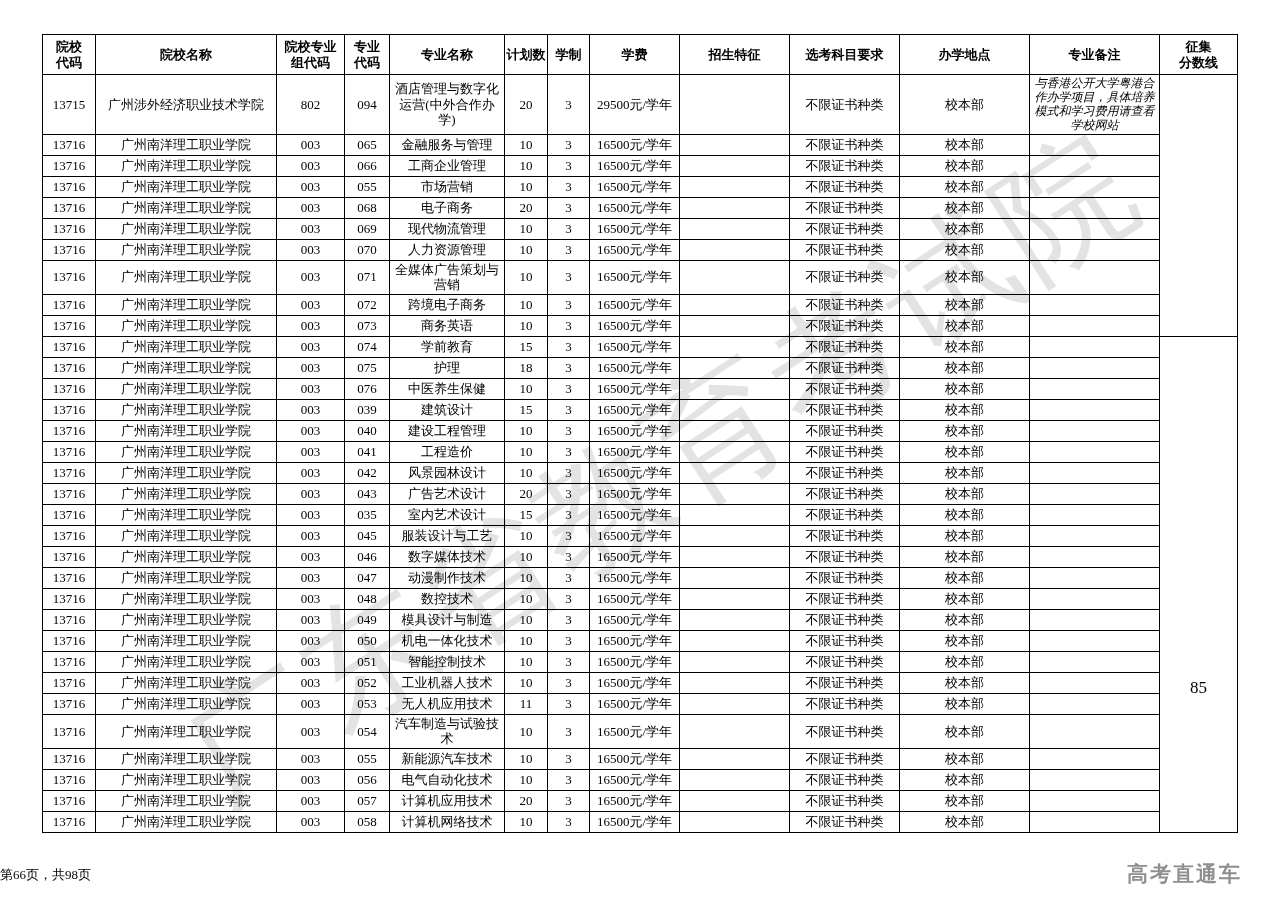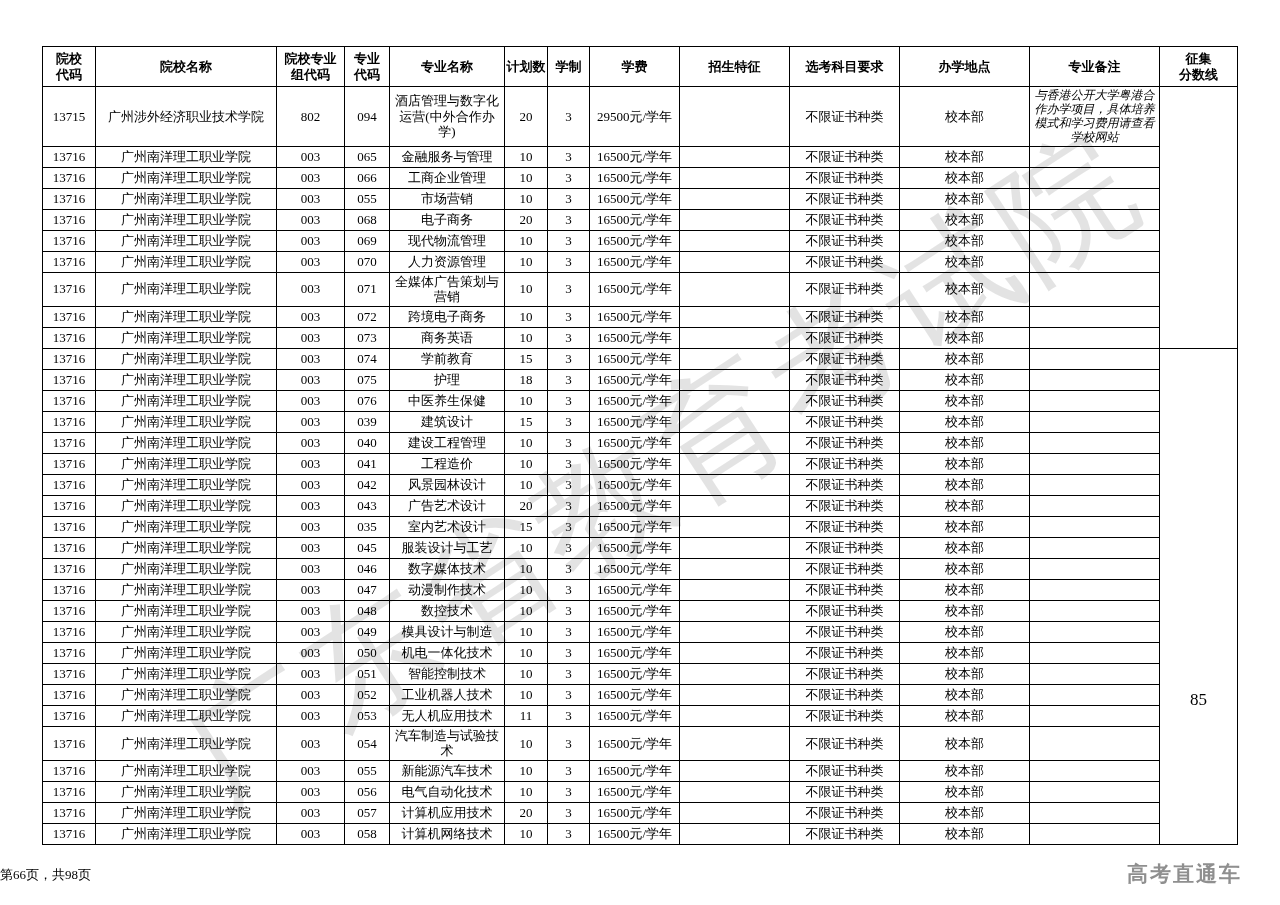--- a/index.html
+++ b/index.html
@@ -21,21 +21,21 @@
     white-space: nowrap;
     transform: rotate(-33deg);
     transform-origin: center center;
     z-index: 0;
     pointer-events: none;
     font-family: "Liberation Serif", serif;
   }
 
   table.admission {
     position: absolute;
-    left: 42px; top: 46px;
+    left: 42px; top: 34px;
     width: 1195px;
     border-collapse: collapse;
     table-layout: fixed;
     z-index: 1;
     background: transparent;
   }
   .admission th, .admission td {
     border: 1px solid #000;
     text-align: center;
     vertical-align: middle;

